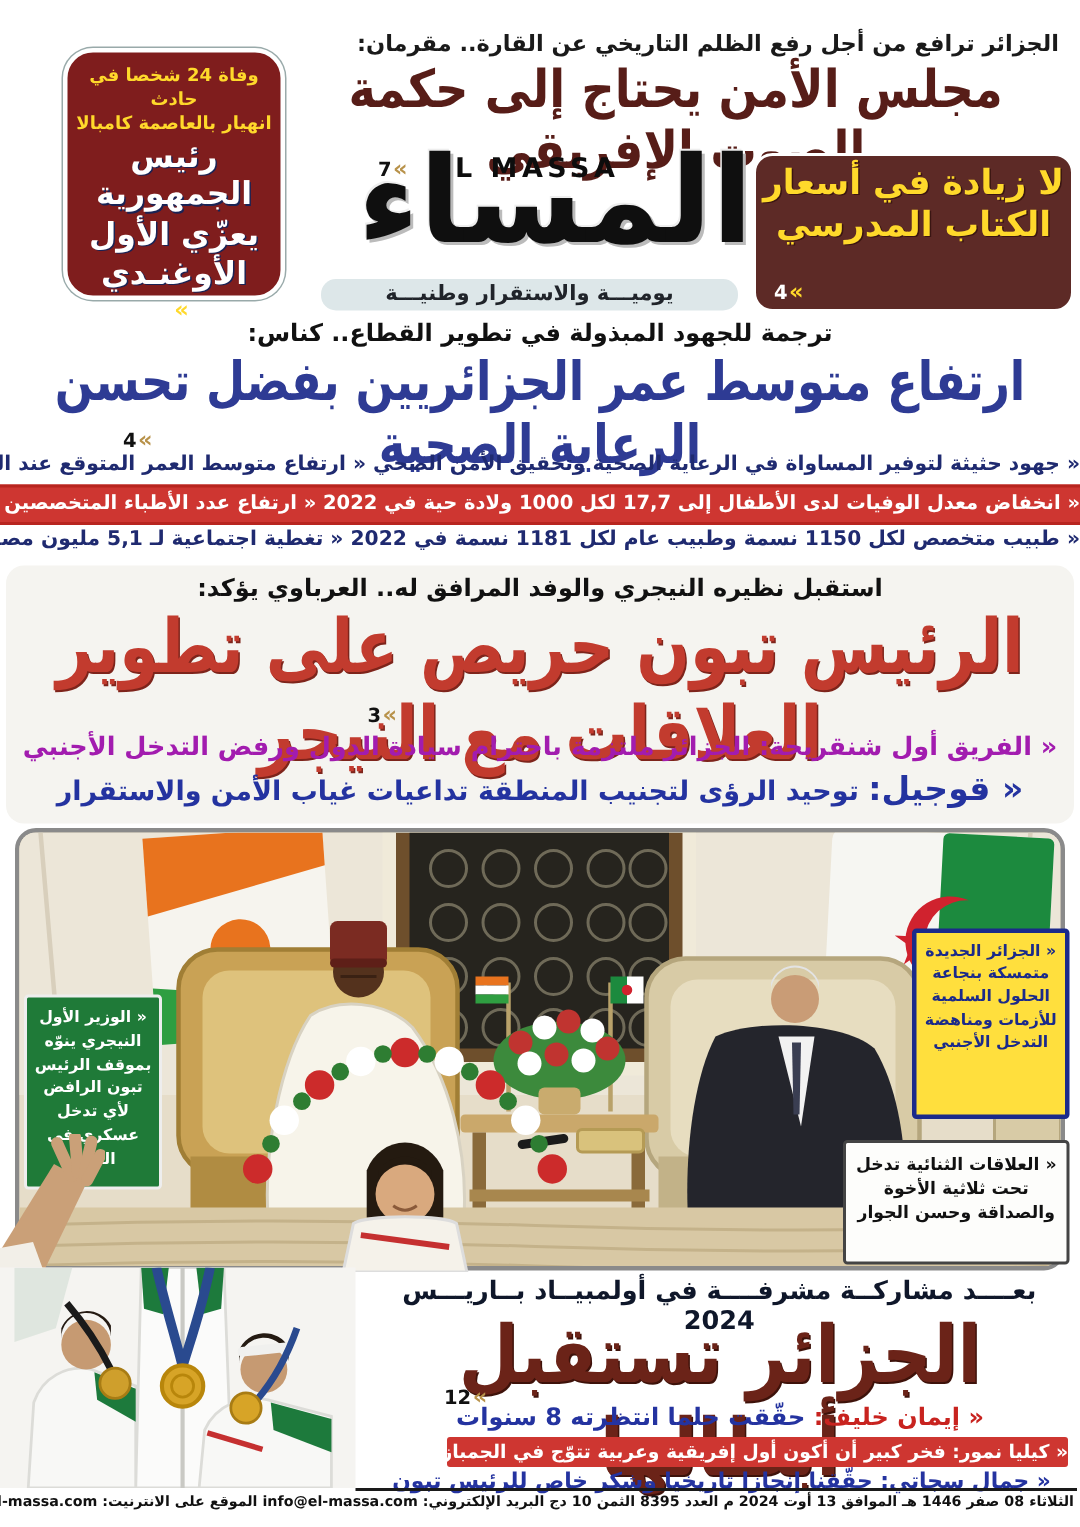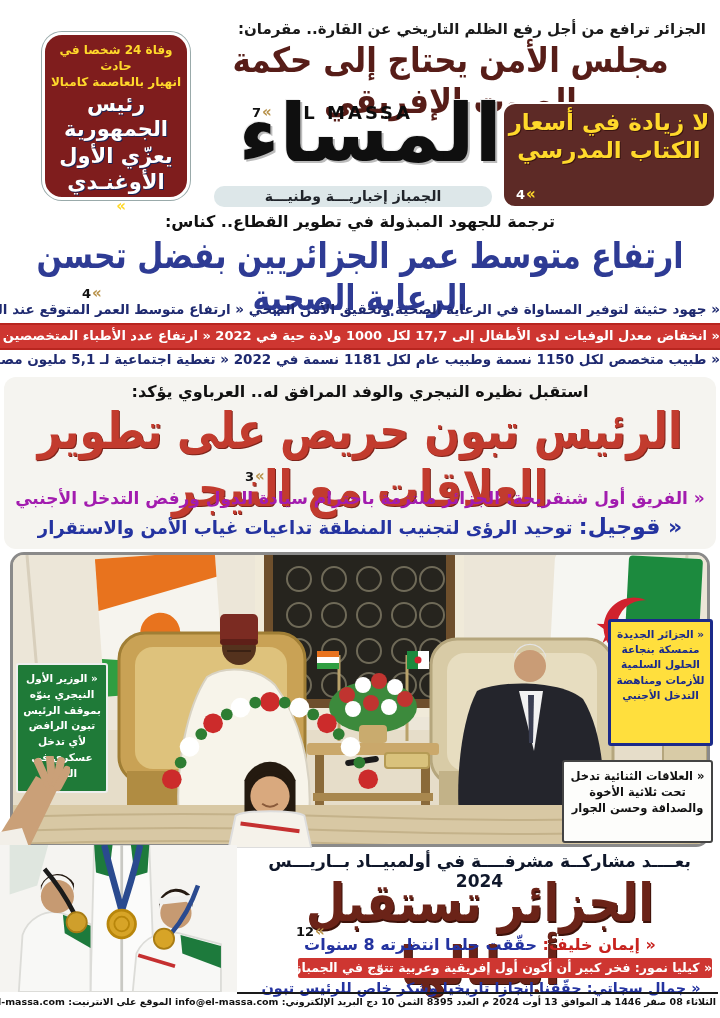--- a/index.html
+++ b/index.html
@@ -114,21 +114,21 @@
       <span class="chev">«</span>
     </span>
   </div>
 
   <span class="abs pref mast-ref">
     <span class="num">7</span>
     <span class="chev">«</span>
   </span>
   <div class="abs mast-latin">EL MASSA</div>
   <div class="abs mast-logo">المساء</div>
-  <div class="abs mast-tagline">الجمباز إخباريـــة وطنيـــة</div>
+  <div class="abs mast-tagline">يوميـــة والاستقرار وطنيـــة</div>
 
   <div class="abs school-box">
     <div class="s-title">لا زيادة في أسعار</div>
     <div class="s-title">الكتاب المدرسي</div>
     <span class="pref">
       <span class="num">4</span>
       <span class="chev">«</span>
     </span>
   </div>
 

